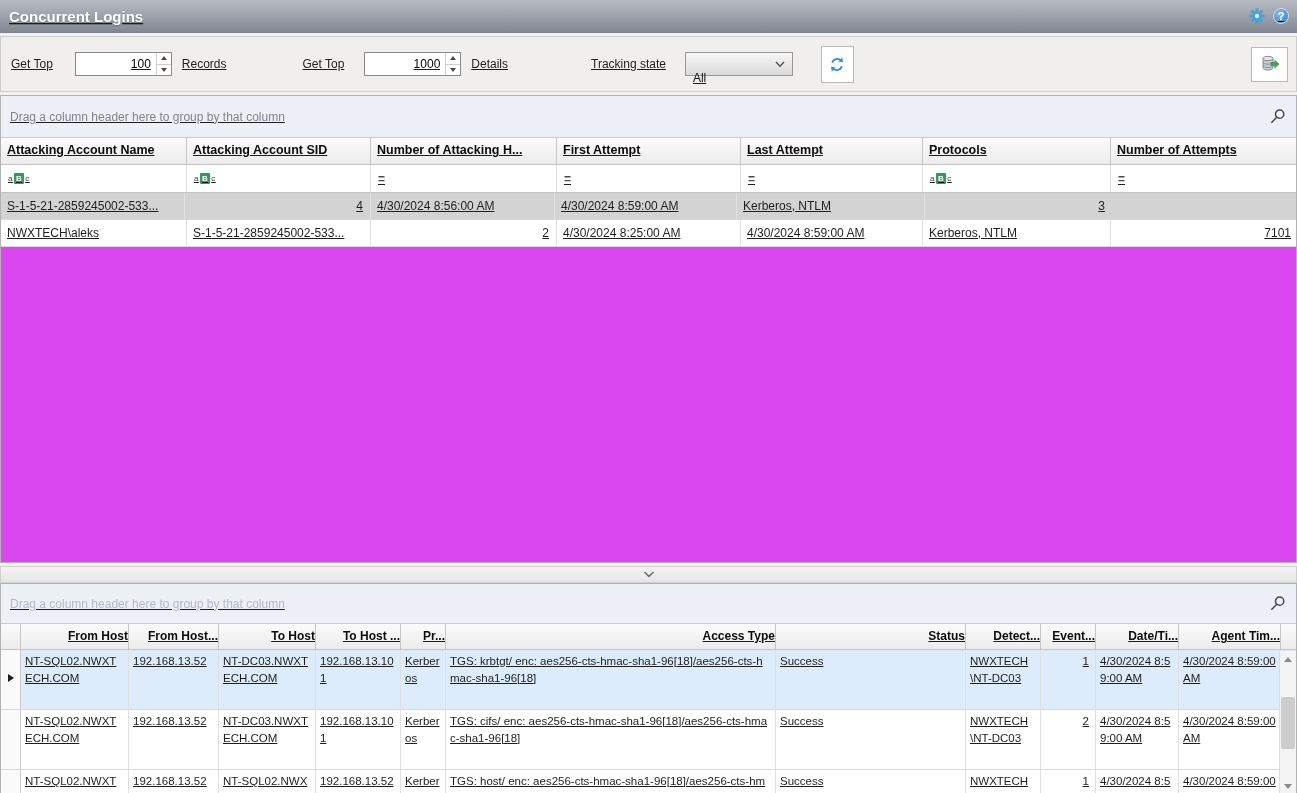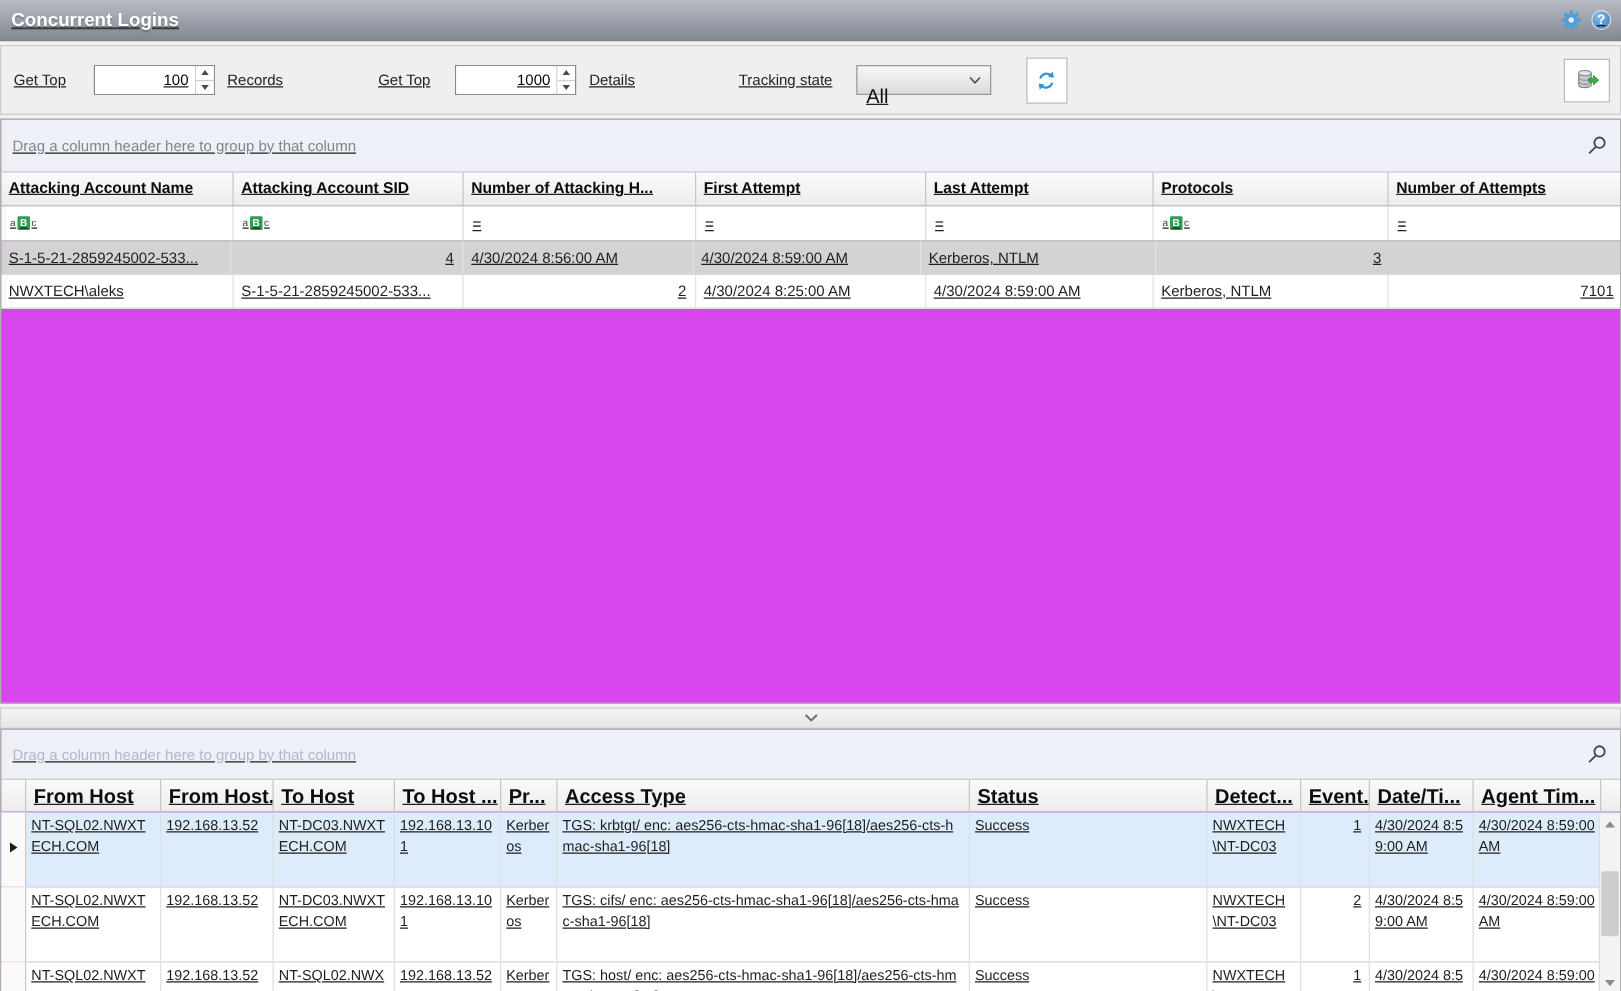--- a/index.html
+++ b/index.html
@@ -24,39 +24,39 @@
   .lbl { font-size:12px; color:#222; white-space:nowrap; }
   .spin { display:flex; width:97px; height:24px; border:1px solid #8a8a8a; background:#fff; }
   .spin-input { flex:1; border:none; outline:none; text-align:right; padding-right:5px;
     font-size:12px; font-family:"Liberation Sans", sans-serif; min-width:0; background:#fff; }
   .spin-btns { width:15px; border-left:1px solid #cfcfcf; display:flex; flex-direction:column; }
   .spin-btn { flex:1; display:grid; place-items:center; background:#fff; cursor:default; }
   .tri-up { width:0; height:0; border-left:3px solid transparent; border-right:3px solid transparent; border-bottom:4px solid #4a4a4a; }
   .tri-down { width:0; height:0; border-left:3px solid transparent; border-right:3px solid transparent; border-top:4px solid #4a4a4a; }
   .dropdown { width:108px; height:24px; border:1px solid #979797;
     background:linear-gradient(#f7f7f7,#dadada); display:flex; align-items:center; padding:0 7px; }
-  .dropdown .val { flex:1; font-size:16px; color:#111;margin-top:28px; }
+  .dropdown .val { flex:1; font-size:12px; color:#111;margin-top:28px; }
   .btn { background:#fff; border:1px solid #b9b9b9; display:grid; place-items:center; cursor:default; }
   .btn-refresh { width:33px; height:37px; }
   .btn-export { width:37px; height:35px; margin-left:auto; }
 
   
   .panel { margin-top:3px; background:#d946ef; border:1px solid #b2b2b2; overflow:hidden; position:relative; }
   .panel-top { height:468px; }
   .panel-bottom { height:213px; margin-top:0; }
   .groupbar { background:#eef0f8; border-bottom:1px solid #c9cbd6; display:flex; align-items:center;
     padding:0 10px 0 9px; font-size:12px; }
   .groupbar-top { height:42px; color:#83838d; }
   .groupbar-bottom { height:40px; color:#b3b7ca; }
   .search { margin-left:auto; display:grid; place-items:center; cursor:pointer; }
 
   .hdr-row { display:flex; background:linear-gradient(#fbfbfb,#ececec); border-bottom:1px solid #c2c2c2;
     font-weight:bold; font-size:12.5px; color:#0c0c0c; }
   .hdr-row-top { height:27px; }
-  .hdr-row-bottom { height:26px; font-size:16px; }
+  .hdr-row-bottom { height:26px; font-size:12px;text-align:right; }
   .hdr-cell { flex-shrink:0; padding:5px 0 0 6px; border-right:1px solid #c6c6c6;
     white-space:nowrap; overflow:hidden; }
 
   .filter-row { display:flex; height:28px; background:#fff; border-bottom:1px solid #c2c2c2; }
   .filter-cell { flex-shrink:0; border-right:1px solid #dddddd; display:flex; align-items:center; padding-left:7px; }
   .abc { font-size:8px; letter-spacing:0.5px; color:#3a3a3a; display:flex; align-items:center; gap:1px; }
   .abc .gB { background:#2f9e54; color:#fff; padding:1px 2px; border-radius:1px; font-weight:bold; font-style:normal; }
   .eq { font-size:12px; font-weight:bold; color:#4b4b4b; }
 
   .row { display:flex; height:27px; border-bottom:1px solid #d9d9d9; font-size:12px; background:#fff; }

